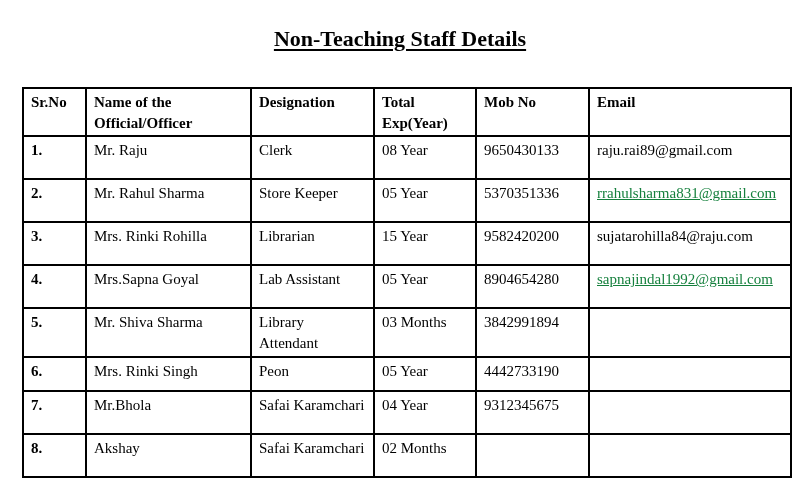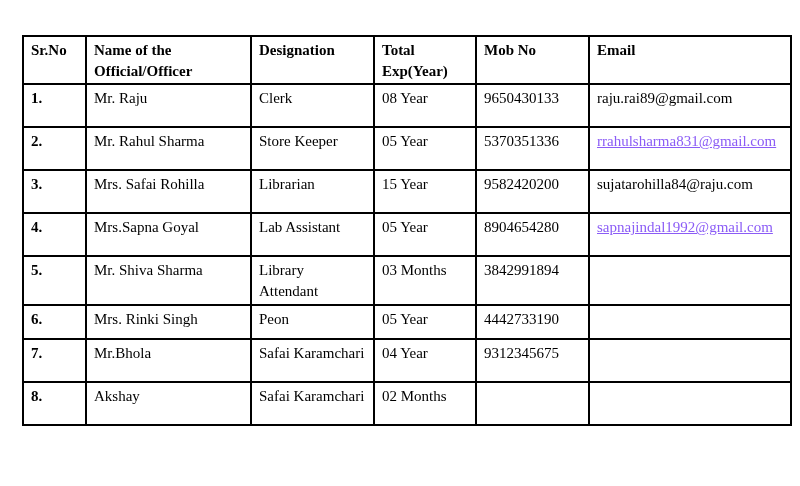--- a/index.html
+++ b/index.html
@@ -43,31 +43,32 @@
   thead tr { height: 40px; }
   tbody tr { height: 43px; }
   tbody tr:nth-child(6) { height: 34px; }
   th { font-weight: bold; font-size: 15px; }
   td.srno-cell { font-weight: bold; }
   td.email-cell {
     word-break: break-all;
     overflow-wrap: break-word;
   }
   a.email-link {
-    color: #8b5cf6;
+    color: #15803d;
     text-decoration: underline;
     cursor: pointer;
     word-break: break-all;
   }
 </style>
 </head>
 <body>
 
 <div class="page">
 
+  <div class="page-title">Non-Teaching Staff Details</div>
 
   <table class="staff-table">
     <colgroup>
       <col style="width:63px">
       <col style="width:165px">
       <col style="width:123px">
       <col style="width:102px">
       <col style="width:113px">
       <col style="width:202px">
     </colgroup>
@@ -93,21 +94,21 @@
       <tr>
         <td class="srno-cell">2.</td>
         <td>Mr. Rahul Sharma</td>
         <td>Store Keeper</td>
         <td>05 Year</td>
         <td>5370351336</td>
         <td class="email-cell"><a class="email-link">rrahulsharma831@gmail.com</a></td>
       </tr>
       <tr>
         <td class="srno-cell">3.</td>
-        <td>Mrs. Safai Rohilla</td>
+        <td>Mrs. Rinki Rohilla</td>
         <td>Librarian</td>
         <td>15 Year</td>
         <td>9582420200</td>
         <td class="email-cell">sujatarohilla84@raju.com</td>
       </tr>
       <tr>
         <td class="srno-cell">4.</td>
         <td>Mrs.Sapna Goyal</td>
         <td>Lab Assistant</td>
         <td>05 Year</td>

